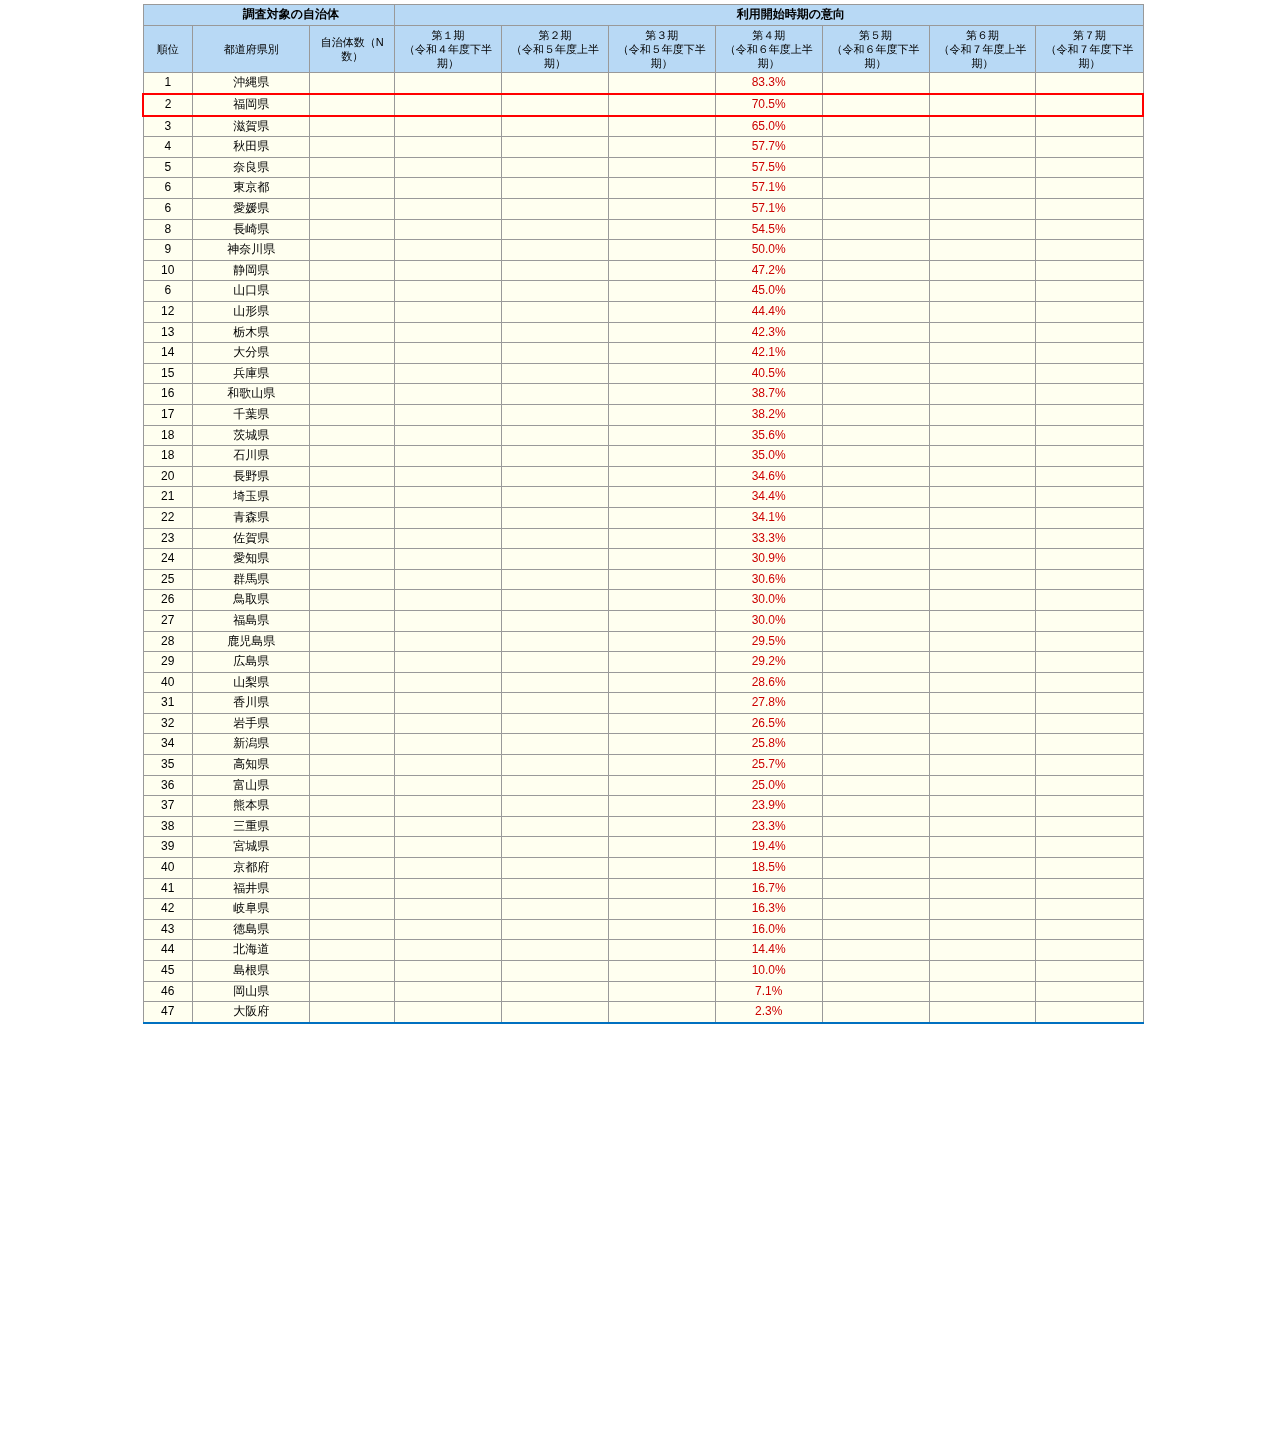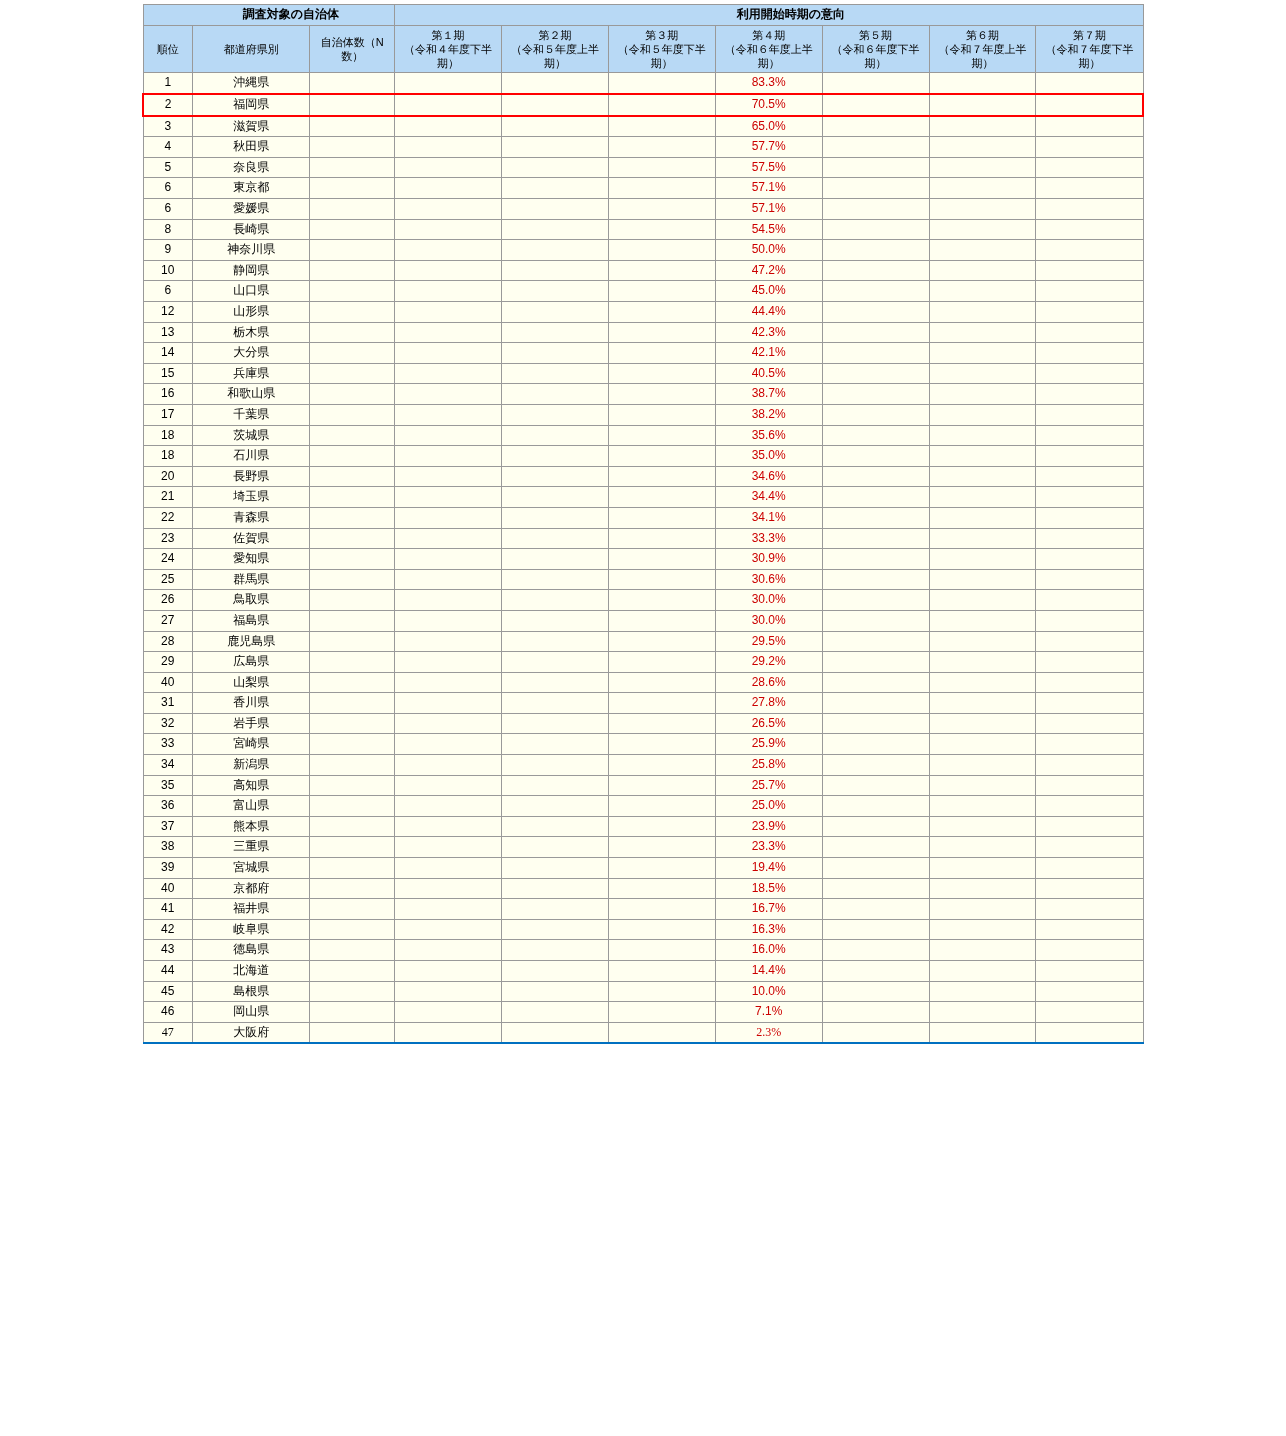--- a/index.html
+++ b/index.html
@@ -63,21 +63,20 @@
     }
     tr.red-outline td:first-child {
       border-left: 2px solid red !important;
     }
     tr.red-outline td:last-child {
       border-right: 2px solid red !important;
     }
     
     tr.blue-bottom-row td {
       border-bottom: 2px solid #0070c0 !important;
-      font-family: Liberation Serif, serif;
     }
     
     .col-rank { width: 38px; }
     .col-pref { width: 90px; }
     .col-count { width: 65px; }
     .col-p1 { width: 82px; }
     .col-p2 { width: 82px; }
     .col-p3 { width: 82px; }
     .col-p4 { width: 82px; }
     .col-p5 { width: 82px; }
@@ -530,32 +529,20 @@
           <td class="count-cell"></td>
           <td class="period-cell"></td>
           <td class="period-cell"></td>
           <td class="period-cell"></td>
           <td class="val-period4 period-cell">26.5%</td>
           <td class="period-cell"></td>
           <td class="period-cell"></td>
           <td class="period-cell"></td>
         </tr>
         <tr class="data-row">
-          <td class="rank-cell">33</td>
-          <td class="pref-cell">宮崎県</td>
-          <td class="count-cell"></td>
-          <td class="period-cell"></td>
-          <td class="period-cell"></td>
-          <td class="period-cell"></td>
-          <td class="val-period4 period-cell">25.9%</td>
-          <td class="period-cell"></td>
-          <td class="period-cell"></td>
-          <td class="period-cell"></td>
-        </tr>
-        <tr class="data-row">
           <td class="rank-cell">34</td>
           <td class="pref-cell">新潟県</td>
           <td class="count-cell"></td>
           <td class="period-cell"></td>
           <td class="period-cell"></td>
           <td class="period-cell"></td>
           <td class="val-period4 period-cell">25.8%</td>
           <td class="period-cell"></td>
           <td class="period-cell"></td>
           <td class="period-cell"></td>

